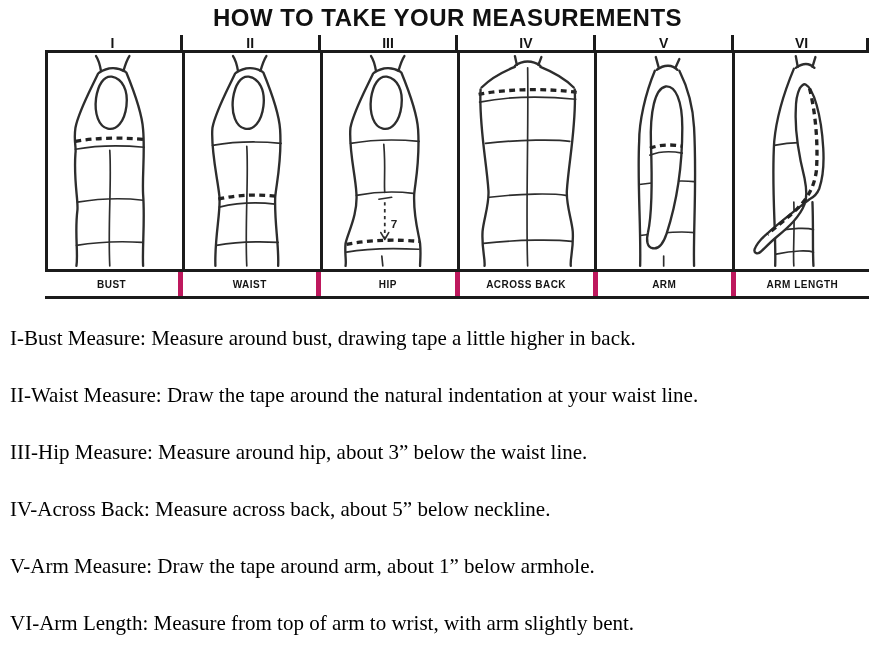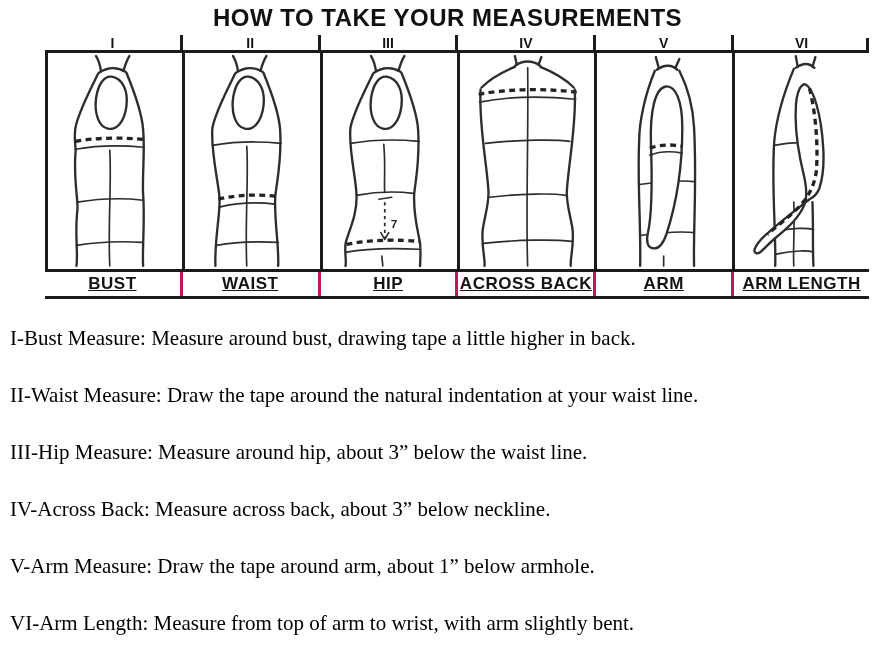--- a/index.html
+++ b/index.html
@@ -48,23 +48,23 @@
   .ann{font-family:"Liberation Sans",sans-serif;font-size:12px;font-weight:bold;fill:#222;}
 
   
   .label-row{
     display:flex;height:24px;
     border-top:3px solid #1b1b1b;border-bottom:3px solid #1b1b1b;
   }
   .label-cell{
     flex:1;display:flex;align-items:center;justify-content:center;
     font-family:"Liberation Sans",sans-serif;
-    font-weight:bold;font-size:17px;letter-spacing:0.5px;color:#141414;text-decoration:underline;
-  }
-  .label-cell + .label-cell{border-left:3px solid #be185d;}
+    font-weight:bold;font-size:10px;letter-spacing:0.5px;color:#141414;
+  }
+  .label-cell + .label-cell{border-left:5px solid #be185d;}
 
   
   .instructions{margin:25px 0 0 10px;}
   .instr{
     margin:0 0 29px 0;
     font-family:"Liberation Serif",serif;
     font-size:21px;line-height:28px;color:#000000;
   }
 </style>
 </head>
@@ -225,16 +225,16 @@
         <span>ARM LENGTH</span>
       </div>
   </div>
 
 </div>
 
 <div class="instructions">
   <p class="instr">I-Bust Measure: Measure around bust, drawing tape a little higher in back.</p>
   <p class="instr">II-Waist Measure: Draw the tape around the natural indentation at your waist line.</p>
   <p class="instr">III-Hip Measure: Measure around hip, about 3” below the waist line.</p>
-  <p class="instr">IV-Across Back: Measure across back, about 3” below neckline.</p>
+  <p class="instr">IV-Across Back: Measure across back, about 5” below neckline.</p>
   <p class="instr">V-Arm Measure: Draw the tape around arm, about 1” below armhole.</p>
   <p class="instr">VI-Arm Length: Measure from top of arm to wrist, with arm slightly bent.</p>
 </div>
 
 </body></html>

